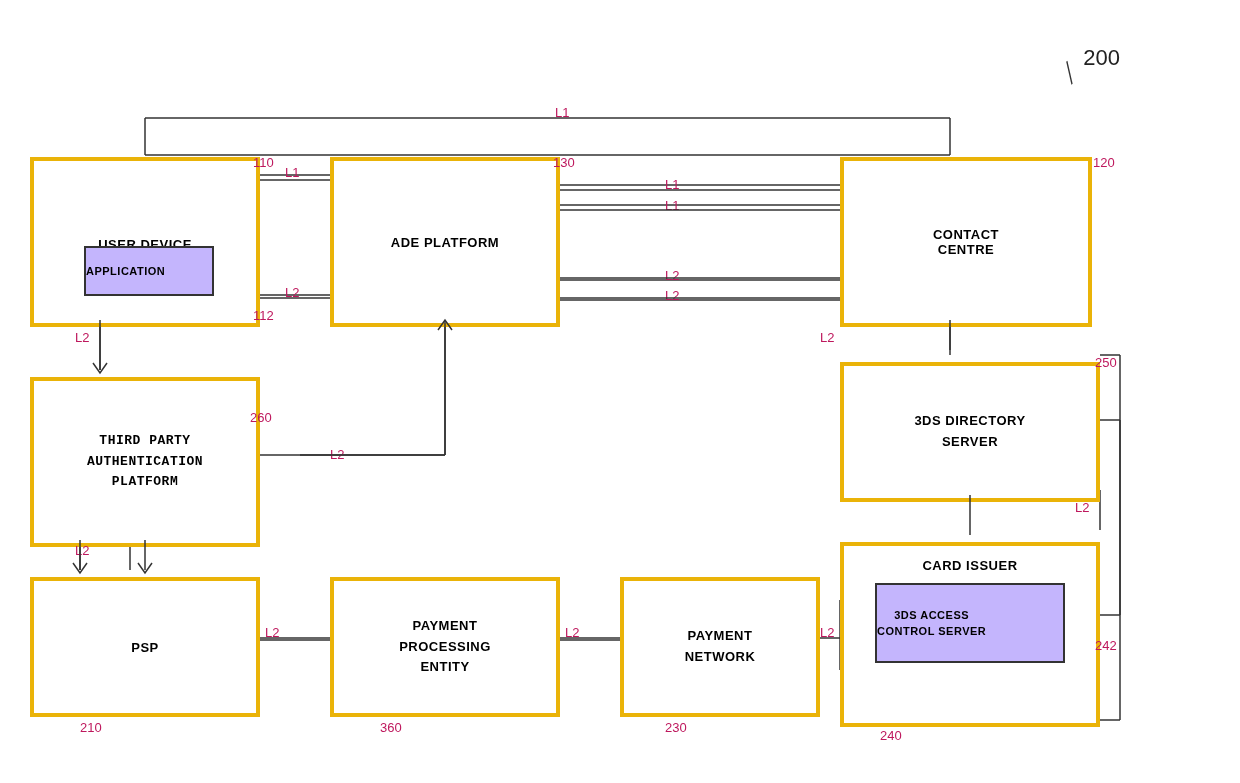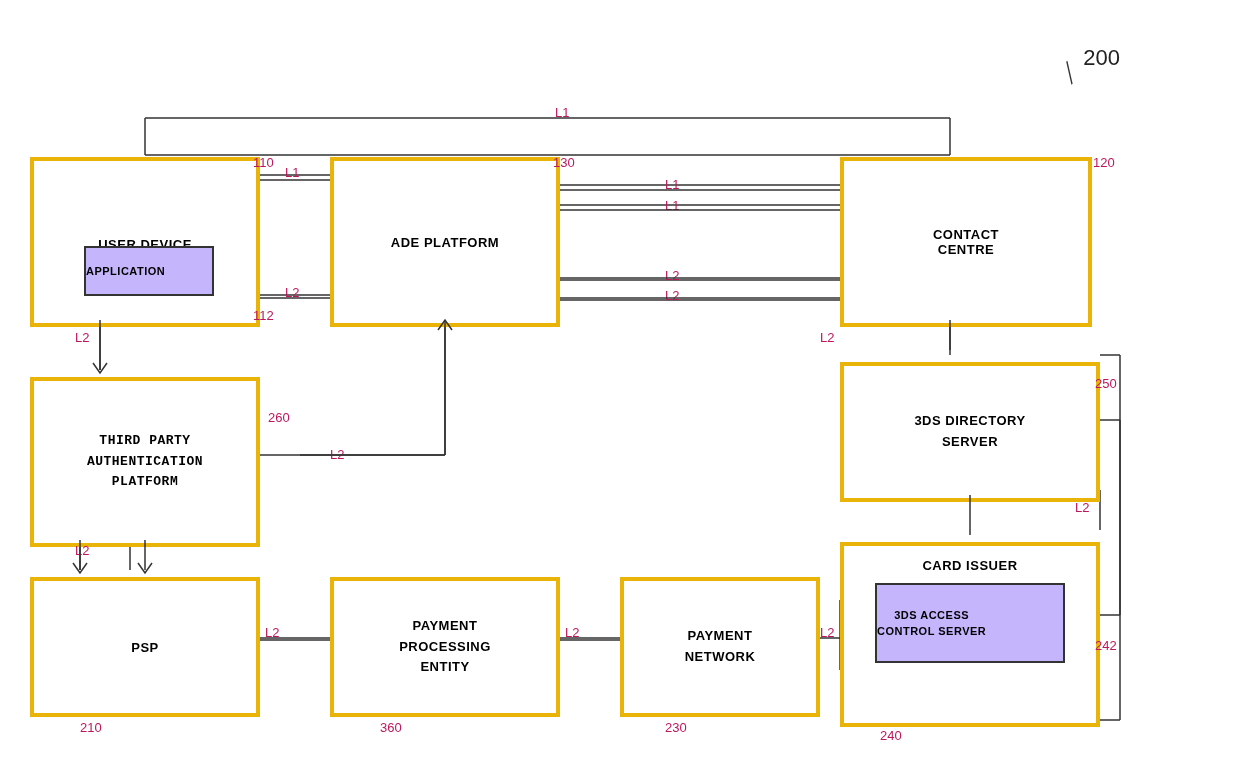--- a/index.html
+++ b/index.html
@@ -136,21 +136,21 @@
   <div class="box" style="left:840px; top:150px; width:252px; height:170px;">
     <span style="white-space:pre-line; text-align:center;">CONTACT<br>CENTRE</span>
   </div>
 
   <div class="label" style="left:1065px; top:155px;margin-left:28px;">120</div>
 
   <div class="box" style="left:30px; top:370px; width:230px; height:170px;">
     <span style="white-space:pre-line; text-align:center; line-height:1.6;font-family:Liberation Mono, monospace;">THIRD PARTY<br>AUTHENTICATION<br>PLATFORM</span>
   </div>
 
-  <div class="label" style="left:268px; top:410px;">260</div>
+  <div class="label" style="left:250px; top:410px;">260</div>
 
   <div class="box" style="left:30px; top:570px; width:230px; height:140px;">
     <span>PSP</span>
   </div>
 
   <div class="label" style="left:80px; top:720px;">210</div>
 
   <div class="box" style="left:330px; top:570px; width:230px; height:140px;">
     <span style="white-space:pre-line; text-align:center; line-height:1.6;">PAYMENT<br>PROCESSING<br>ENTITY</span>
   </div>
@@ -160,21 +160,21 @@
   <div class="box" style="left:620px; top:570px; width:200px; height:140px;">
     <span style="white-space:pre-line; text-align:center; line-height:1.6;">PAYMENT<br>NETWORK</span>
   </div>
 
   <div class="label" style="left:665px; top:720px;">230</div>
 
   <div class="box" style="left:840px; top:355px; width:260px; height:140px;">
     <span style="white-space:pre-line; text-align:center; line-height:1.6;">3DS DIRECTORY<br>SERVER</span>
   </div>
 
-  <div class="label" style="left:1095px; top:376px;">250</div>
+  <div class="label" style="left:1095px; top:355px;">250</div>
 
   <div class="box" style="left:840px; top:535px; width:260px; height:185px; flex-direction:column; align-items:center; justify-content:flex-start; padding-top:12px;">
     <span style="font-size:13px; font-weight:bold; margin-bottom:10px;">CARD ISSUER</span>
 
     <div class="box-inner" style="position:relative; width:190px; height:80px; left:0; top:0;">
       <span style="white-space:pre-line; text-align:center; font-size:11px; line-height:1.5;">3DS ACCESS<br>CONTROL SERVER</span>
     </div>
   </div>
 
   <div class="label" style="left:880px; top:728px;">240</div>

